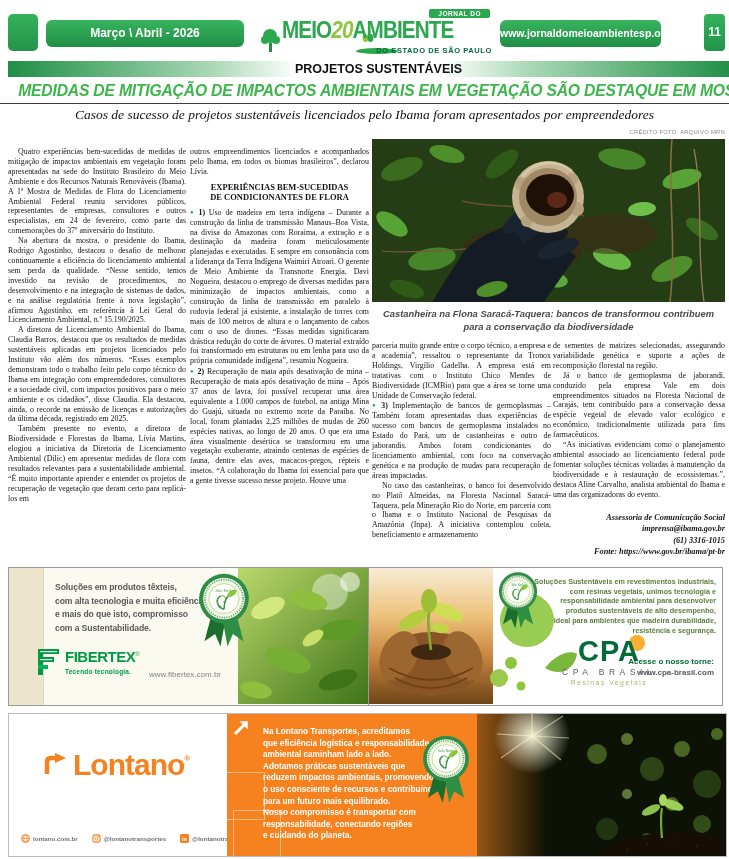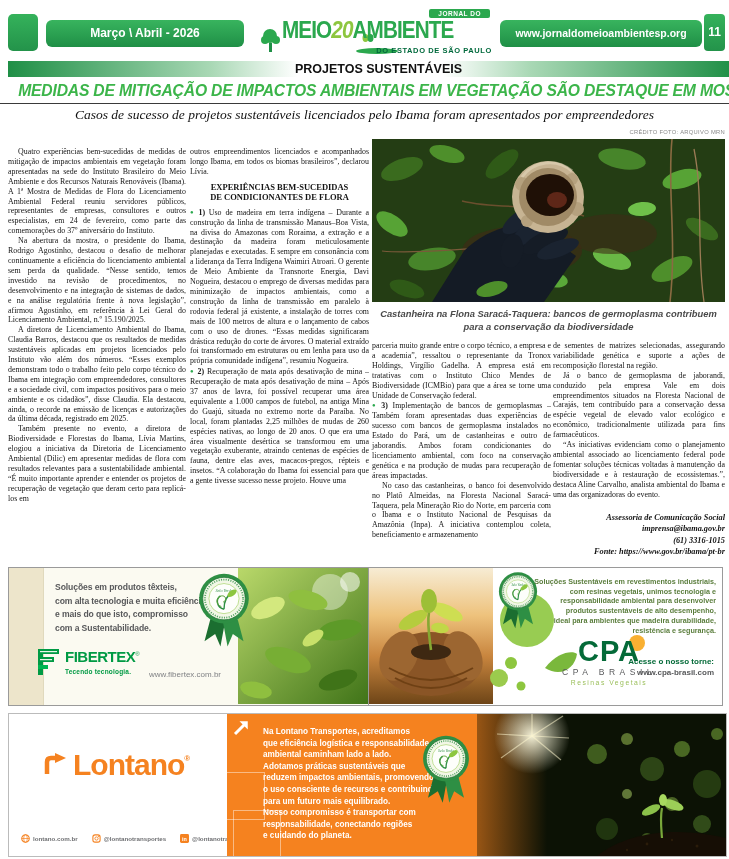--- a/index.html
+++ b/index.html
@@ -5,21 +5,21 @@
   html,body{margin:0;padding:0;background:#e9e9e9;}
   .page{position:relative;width:729px;height:859px;background:#fff;margin:0 auto;overflow:hidden;
         font-family:"Liberation Serif",serif;color:#141414;}
   .abs{position:absolute;}
 
   
   .hdr-sq{left:8px;top:14px;width:30px;height:37px;background:linear-gradient(180deg,#35b25b,#23934a);border-radius:5px;}
   .pill{height:27px;border-radius:6px;background:linear-gradient(180deg,#38b45e,#1f8f46);
         color:#fff;font-family:"Liberation Sans",sans-serif;font-weight:bold;text-align:center;}
   .pill-date{left:46px;top:20px;width:198px;font-size:12px;line-height:27px;}
-  .pill-url{left:500px;top:20px;width:202px;font-size:10.5px;line-height:27px;}
+  .pill-url{left:500px;top:20px;width:161px;font-size:10.5px;line-height:27px;}
   .hdr-page{left:704px;top:14px;width:21px;height:37px;background:linear-gradient(180deg,#35b25b,#23934a);
         border-radius:4px;color:#fff;font-family:"Liberation Sans",sans-serif;font-weight:bold;font-size:12px;
         text-align:center;line-height:37px;}
   .logo{left:258px;top:9px;width:238px;height:48px;font-family:"Liberation Sans",sans-serif;}
   .logo-tab{position:absolute;right:6px;top:0;background:#2BA84E;color:#fff;font-size:6.5px;font-weight:bold;
         padding:1px 9px;border-radius:2px;letter-spacing:.5px;}
   .logo-main{position:absolute;left:24px;top:8px;font-weight:bold;font-size:23px;letter-spacing:-1px;
         transform:scaleX(.9);transform-origin:left;white-space:nowrap;}
   .logo-w1,.logo-w2{color:#2BA84E;}
   .logo-20{color:#8DC63F;font-style:italic;}
@@ -172,31 +172,31 @@
     <circle cx="150" cy="45" r="7" fill="#b5a17e"></circle>
       <circle cx="200" cy="40" r="6" fill="#b5a17e"></circle>
     <circle cx="205" cy="70" r="7" fill="#b5a17e"></circle>
       <circle cx="155" cy="82" r="6" fill="#b5a17e"></circle>
     <circle cx="176" cy="58" r="29" fill="#a08a66"></circle>
     <ellipse cx="178" cy="56" rx="24" ry="21" fill="#1f1006"></ellipse>
     <ellipse cx="185" cy="61" rx="10" ry="8" fill="#5e2718"></ellipse>
     <path d="M150,38 A34,34 0 0 1 200,32" stroke="#e8dcc2" stroke-width="3" fill="none" opacity=".5"></path>
     <ellipse cx="120" cy="150" rx="16" ry="7" fill="#4e8f2b" transform="rotate(-15 120 150)"></ellipse>
   </svg>
-  <div class="abs caption">Castanheira na Flona Saracá-Taquera: bancos de germoplasma contribuem para a conservação da biodiversidade</div>
+  <div class="abs caption">Castanheira na Flona Saracá-Taquera: bancos de transformou contribuem para a conservação da biodiversidade</div>
 
   <div class="col col1">
     <p class="para">Quatro experiências bem-sucedidas de medidas de mitigação de impactos ambientais em vegetação foram apresentadas na sede do Instituto Brasileiro do Meio Ambiente e dos Recursos Naturais Renováveis (Ibama). A 1ª Mostra de Medidas de Flora do Licenciamento Ambiental Federal reuniu servidores públicos, representantes de empresas, consultores e outros especialistas, em 24 de fevereiro, como parte das comemorações do 37º aniversário do Instituto.</p>
     <p class="para">Na abertura da mostra, o presidente do Ibama, Rodrigo Agostinho, destacou o desafio de melhorar continuamente a eficiência do licenciamento ambiental sem perda da qualidade. “Nesse sentido, temos investido na revisão de procedimentos, no desenvolvimento e na integração de sistemas de dados, e na análise regulatória frente à nova legislação”, afirmou Agostinho, em referência à Lei Geral do Licenciamento Ambiental, n.º 15.190/2025.</p>
     <p class="para">A diretora de Licenciamento Ambiental do Ibama, Claudia Barros, destacou que os resultados de medidas sustentáveis aplicadas em projetos licenciados pelo Instituto vão além dos números. “Esses exemplos demonstram todo o trabalho feito pelo corpo técnico do Ibama em integração com empreendedores, consultores e a sociedade civil, com impactos positivos para o meio ambiente e os cidadãos”, disse Claudia. Ela destacou, ainda, o recorde na emissão de licenças e autorizações da última década, registrado em 2025.</p>
     <p class="para">Também presente no evento, a diretora de Biodiversidade e Florestas do Ibama, Lívia Martins, elogiou a iniciativa da Diretoria de Licenciamento Ambiental (Dilic) em apresentar medidas de flora com resultados relevantes para a sustentabilidade ambiental. “É muito importante aprender e entender os projetos de recuperação de vegetação que deram certo para replicá-los em</p>
   </div>
 
   <div class="col col2">
-    <p class="para noindent">outros empreendimentos licenciados e acompanhados longo Ibama, em todos os biomas brasileiros”, declarou Lívia.</p>
+    <p class="para noindent">outros empreendimentos licenciados e acompanhados pelo Ibama, em todos os biomas brasileiros”, declarou Lívia.</p>
     <div class="exp-heading">EXPERIÊNCIAS BEM-SUCEDIDAS
 DE CONDICIONANTES DE FLORA</div>
     <p class="para bullet"><span class="dot">●</span><b>1)</b><span> Uso de madeira em terra indígena – Durante a construção da linha de transmissão Manaus–Boa Vista, na divisa do Amazonas com Roraima, a extração e a destinação da madeira foram meticulosamente planejadas e executadas. E sempre em consonância com a liderança da Terra Indígena Waimiri Atroari. O gerente de Meio Ambiente da Transnorte Energia, Davi Nogueira, destacou o emprego de diversas medidas para minimização de impactos ambientais, como a construção da linha de transmissão em paralelo à rodovia federal já existente, a instalação de torres com mais de 100 metros de altura e o lançamento de cabos com o uso de drones. “Essas medidas significaram drástica redução do corte de árvores. O material extraído foi transformado em estruturas ou em lenha para uso da própria comunidade indígena”, resumiu Nogueira.</span></p>
     <p class="para bullet"><span class="dot">●</span><b>2)</b><span> Recuperação de mata após desativação de mina – Recuperação de mata após desativação de mina – Após 37 anos de lavra, foi possível recuperar uma área equivalente a 1.000 campos de futebol, na antiga Mina do Guajú, situada no extremo norte da Paraíba. No local, foram plantadas 2,25 milhões de mudas de 260 espécies nativas, ao longo de 20 anos. O que era uma área visualmente desértica se transformou em uma vegetação exuberante, atraindo centenas de espécies de fauna, dentre elas aves, macacos-pregos, répteis e insetos. “A colaboração do Ibama foi essencial para que a gente tivesse sucesso nesse projeto. Houve uma</span></p>
   </div>
 
   <div class="col col3">
     <p class="para noindent">parceria muito grande entre o corpo técnico, a empresa e a academia”, ressaltou o representante da Tronox Holdings, Virgílio Gadelha. A empresa está em tratativas com o Instituto Chico Mendes de Biodiversidade (ICMBio) para que a área se torne uma Unidade de Conservação federal.</p>
     <p class="para bullet"><span class="dot">●</span><b>3)</b><span> Implementação de bancos de germoplasmas – Também foram apresentadas duas experiências de sucesso com bancos de germoplasma instalados no Estado do Pará, um de castanheiras e outro de jaborandis. Ambos foram condicionantes do licenciamento ambiental, com foco na conservação genética e na produção de mudas para recuperação de áreas impactadas.</span></p>
     <p class="para">No caso das castanheiras, o banco foi desenvolvido no Platô Almeidas, na Floresta Nacional Saracá-Taquera, pela Mineração Rio do Norte, em parceria com o Ibama e o Instituto Nacional de Pesquisas da Amazônia (Inpa). A iniciativa contemplou coleta, beneficiamento e armazenamento</p>

